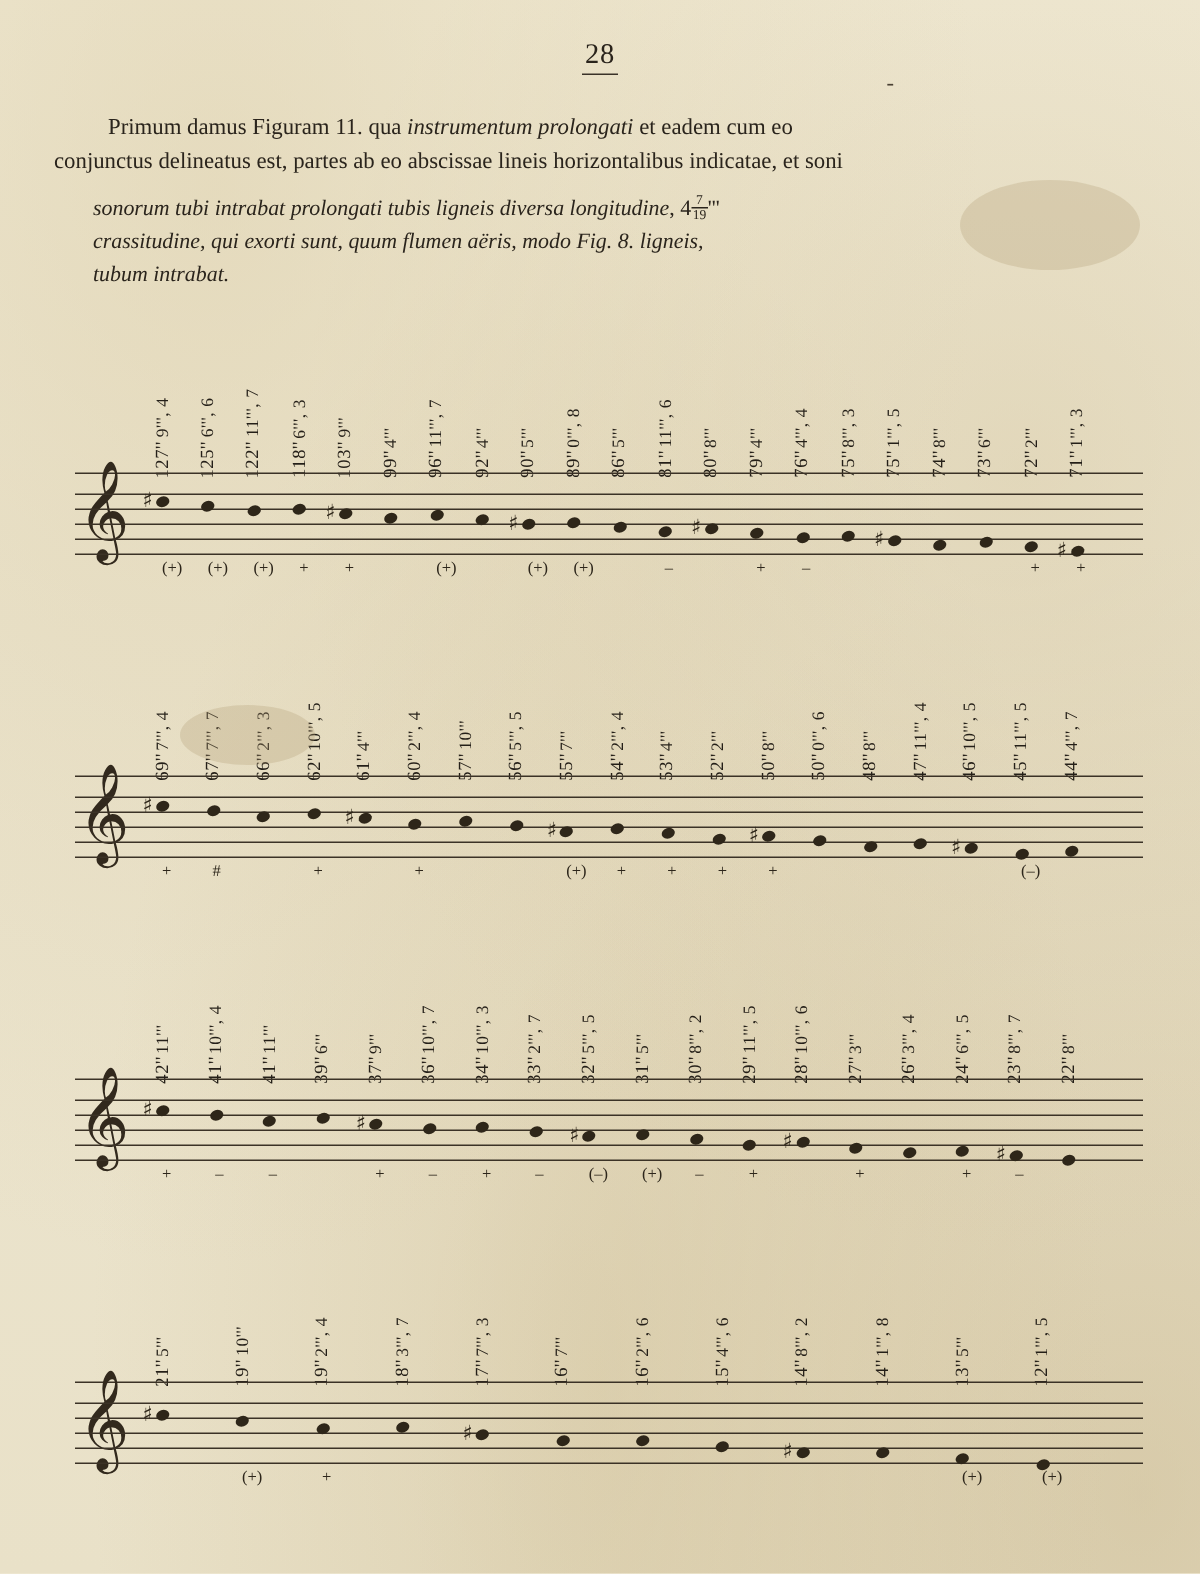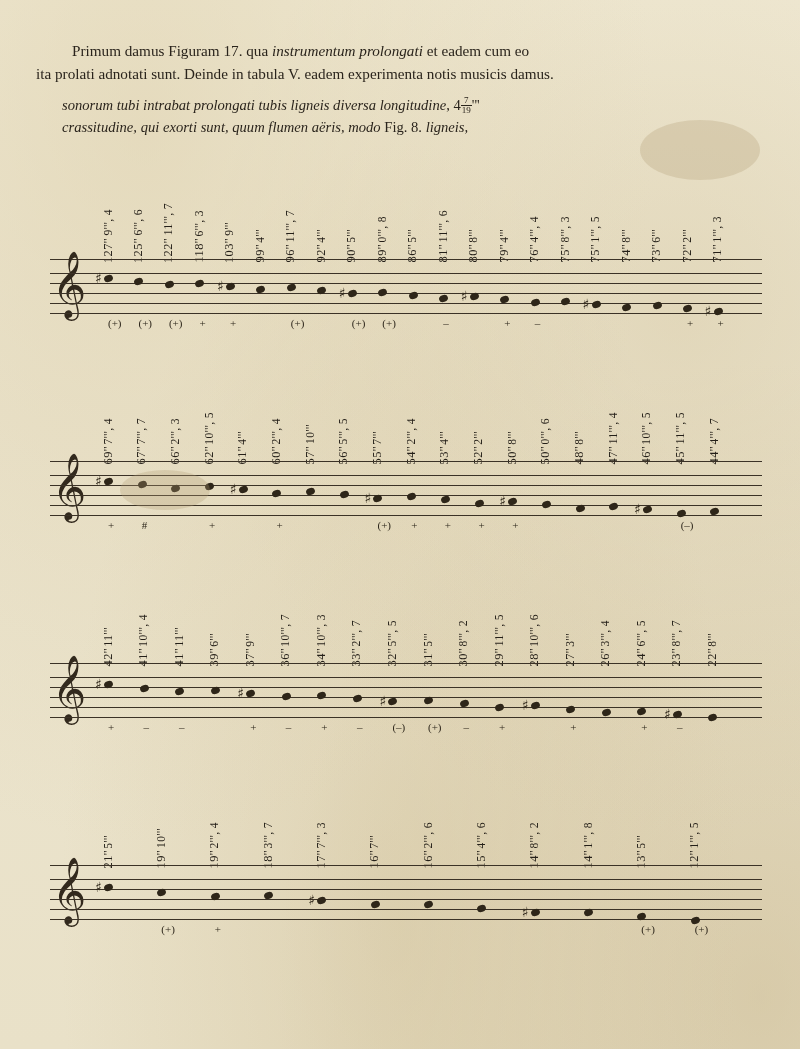--- a/index.html
+++ b/index.html
@@ -205,36 +205,41 @@
     z-index: 2;
   }
 </style>
 </head>
 <body>
 
 <div class="paper-tint"></div>
 
 <div class="page">
 
+  <div class="page-number-wrap">
+    <span class="page-number">28</span>
+    <span class="page-number-dash">-</span>
+  </div>
 
   <div class="body-text">
     <p class="indent-first">
-      <span>Primum damus Figuram </span><span>17.</span><span> qua </span><span class="it">instrumentum prolongati</span><span> et eadem cum eo</span>
+      <span>Primum damus Figuram </span><span>11.</span><span> qua </span><span class="it">instrumentum prolongati</span><span> et eadem cum eo</span>
     </p>
-    <p><span>i</span><span>ta prolati adnotati sunt. Deinde in tabula V. eadem experimenta notis musicis damus.</span></p>
+    <p>conjunctus delineatus est, partes ab eo abscissae lineis horizontalibus indicatae, et soni</p>
   </div>
 
 
   <div class="caption-body">
     <div>
       <span>sonorum tubi intrabat prolongati tubis ligneis diversa longitudine</span><span class="rom">, 4</span><span class="frac"><span class="num">7</span><span class="den">19</span></span><span class="rom">'''</span>
     </div>
     <div>
-      <span>crassitudine, qui exorti sunt, quum flumen aëris, modo </span><span class="rom" style="">Fig. 8.</span><span> ligneis,</span>
+      <span>crassitudine, qui exorti sunt, quum flumen aëris, modo </span><span class="rom" style="font-style:italic">Fig. 8.</span><span> ligneis,</span>
     </div>
+    <div>tubum intrabat.</div>
   </div>
 
   <div class="system">
     <div class="labels" id="labels-0">
         <div class="lblcol" style="left: 59px;">
           <div style="display: flex; flex-direction: column; align-items: center; justify-content: flex-end; height: 118px;">
             <span class="vert small ratio">9''', 4</span>
             <span class="vert pitch">127''</span>
           </div>
         </div>

